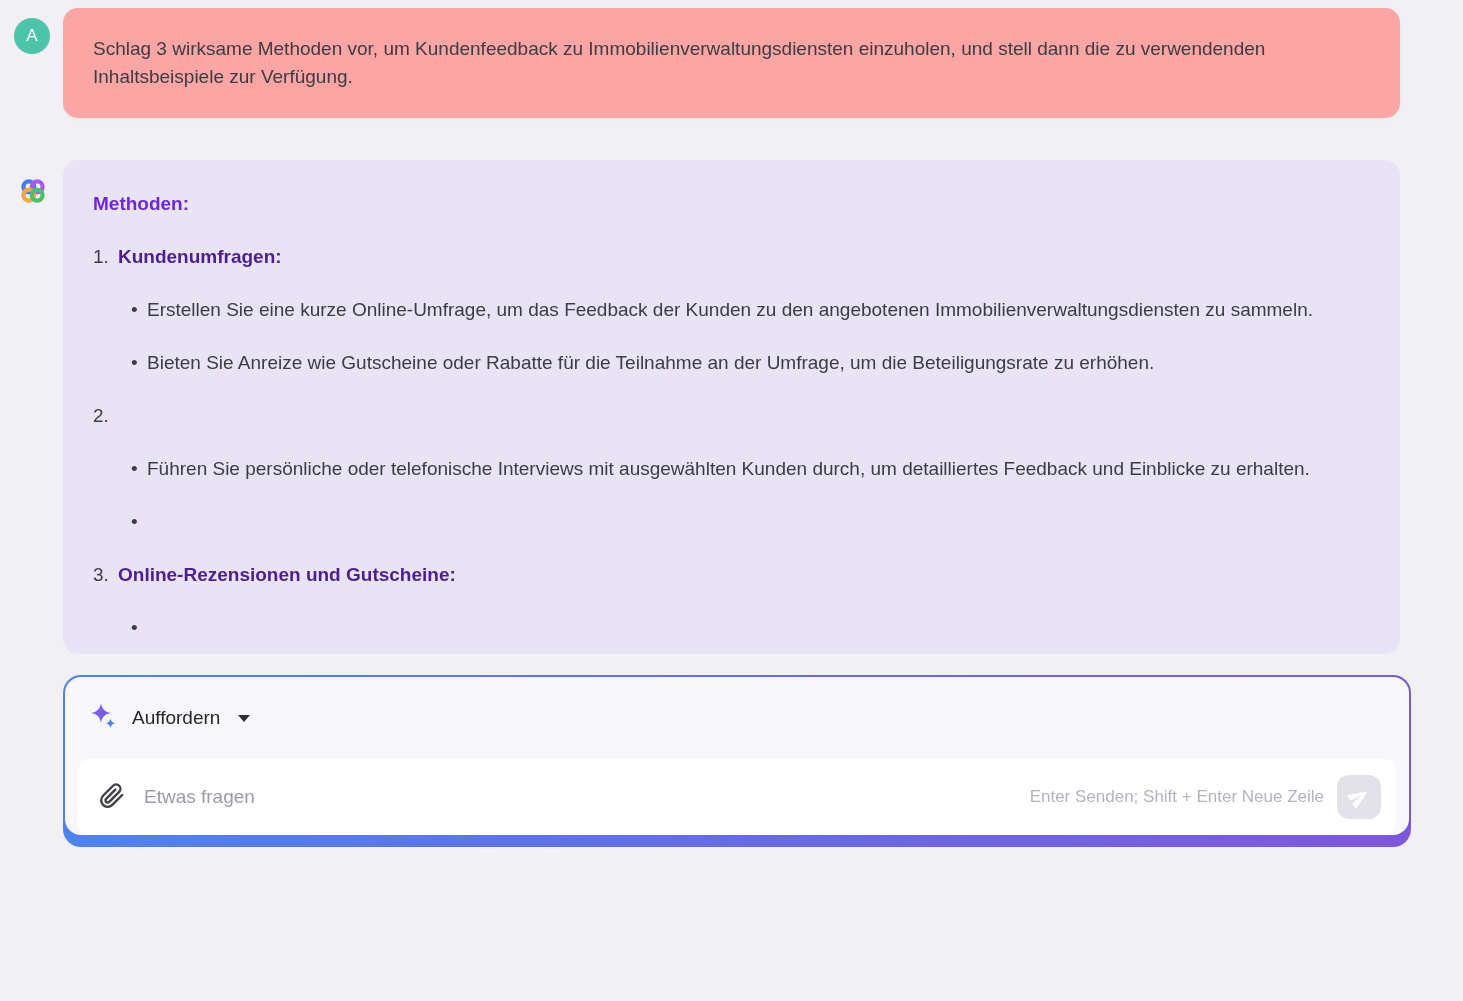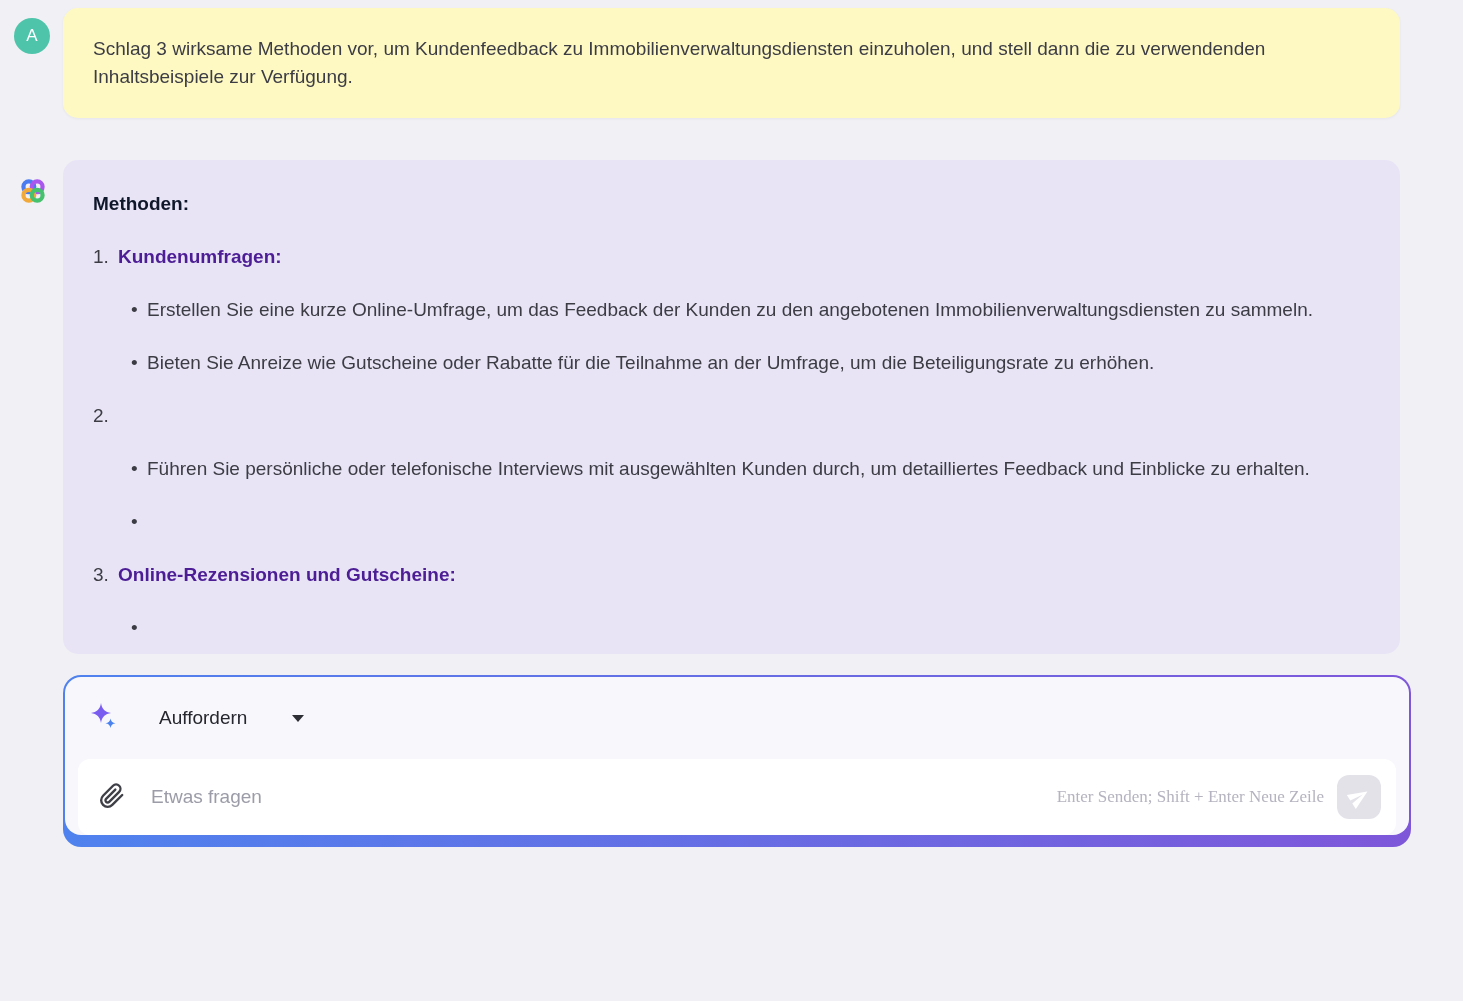--- a/index.html
+++ b/index.html
@@ -21,69 +21,69 @@
     font-size: 17px; display: flex; align-items: center; justify-content: center;
     margin: 10px 0 0 14px;
   }
 
   .bubble {
     flex: 1; margin-right: 63px;
     font-size: 19px; line-height: 28px;
     border-radius: 15px;
   }
   .user-bubble {
-    background: #fef9c3;
+    background: #fca5a5;
     padding: 27px 30px;
     box-shadow: 0 1px 3px rgba(40,40,70,0.05);
   }
   .ai-row { margin-top: 42px; }
   .ai-logo { display: block; margin: 18px 0 0 20px; }
   .ai-bubble {
     background: #e8e4f6;
     padding: 30px 30px 12px;
   }
 
   .block { margin-bottom: 25px; }
   .block:last-child { margin-bottom: 0; }
-  .bold-heading { font-weight: bold; color: #0f172a; }
+  .bold-heading { font-weight: bold; color: #6d28d9; }
   .method-title { display: flex; }
   .method-num { width: 25px; flex: none; }
   .method-name { font-weight: bold; color: #4c1d95; }
   .bullet { display: flex; padding-left: 38px; }
   .bullet-dot { width: 16px; flex: none; }
 
   .composer {
     margin: 21px 52px 0 63px;
     border-radius: 18px;
     padding: 2px;
     background: linear-gradient(90deg, #4f82ee, #7e57d9);
   }
   .composer-inner { background: #f8f7fc; border-radius: 16px; }
-  .mode-row { height: 82px; display: flex; align-items: center; padding: 0 26px; cursor: pointer; gap: 27px; }
+  .mode-row { height: 82px; display: flex; align-items: center; padding: 0 26px; cursor: pointer; }
   .sparkle-icon { display: block; }
   .mode-label { font-size: 19px; color: #26262e; margin-left: 15px; }
   .caret {
     margin-left: 18px; width: 0; height: 0;
     border-left: 6px solid transparent; border-right: 6px solid transparent;
     border-top: 7px solid #2e2e35;
   }
   .input-row {
     background: #ffffff; border-radius: 12px;
     margin: 0 13px 10px; height: 76px;
     display: flex; align-items: center;
     padding: 0 15px 0 21px;
   }
   .attach-btn { border: none; background: transparent; cursor: pointer; display: flex; align-items: center; }
   .text-input {
     flex: 1; border: none; outline: none; background: transparent;
     font-family: "Liberation Sans", "DejaVu Sans", sans-serif;
-    font-size: 19px; color: #0f766e; margin-left: 26px; min-width: 0;
+    font-size: 19px; color: #0f766e; margin-left: 19px; min-width: 0;
   }
   .text-input::placeholder { color: #9b9ca7; }
-  .hint { font-size: 17px; color: #b5b3bf; white-space: nowrap; margin-right: 13px; font-family: Liberation Serif, serif; }
+  .hint { font-size: 17px; color: #b5b3bf; white-space: nowrap; margin-right: 13px; }
   .send-btn {
     width: 44px; height: 44px; flex: none;
     border: none; border-radius: 12px; background: #e4e2e9;
     display: flex; align-items: center; justify-content: center; cursor: pointer;
   }
   .send-btn svg { transform: rotate(-33deg); }
 </style>
 </head>
 <body>
 

